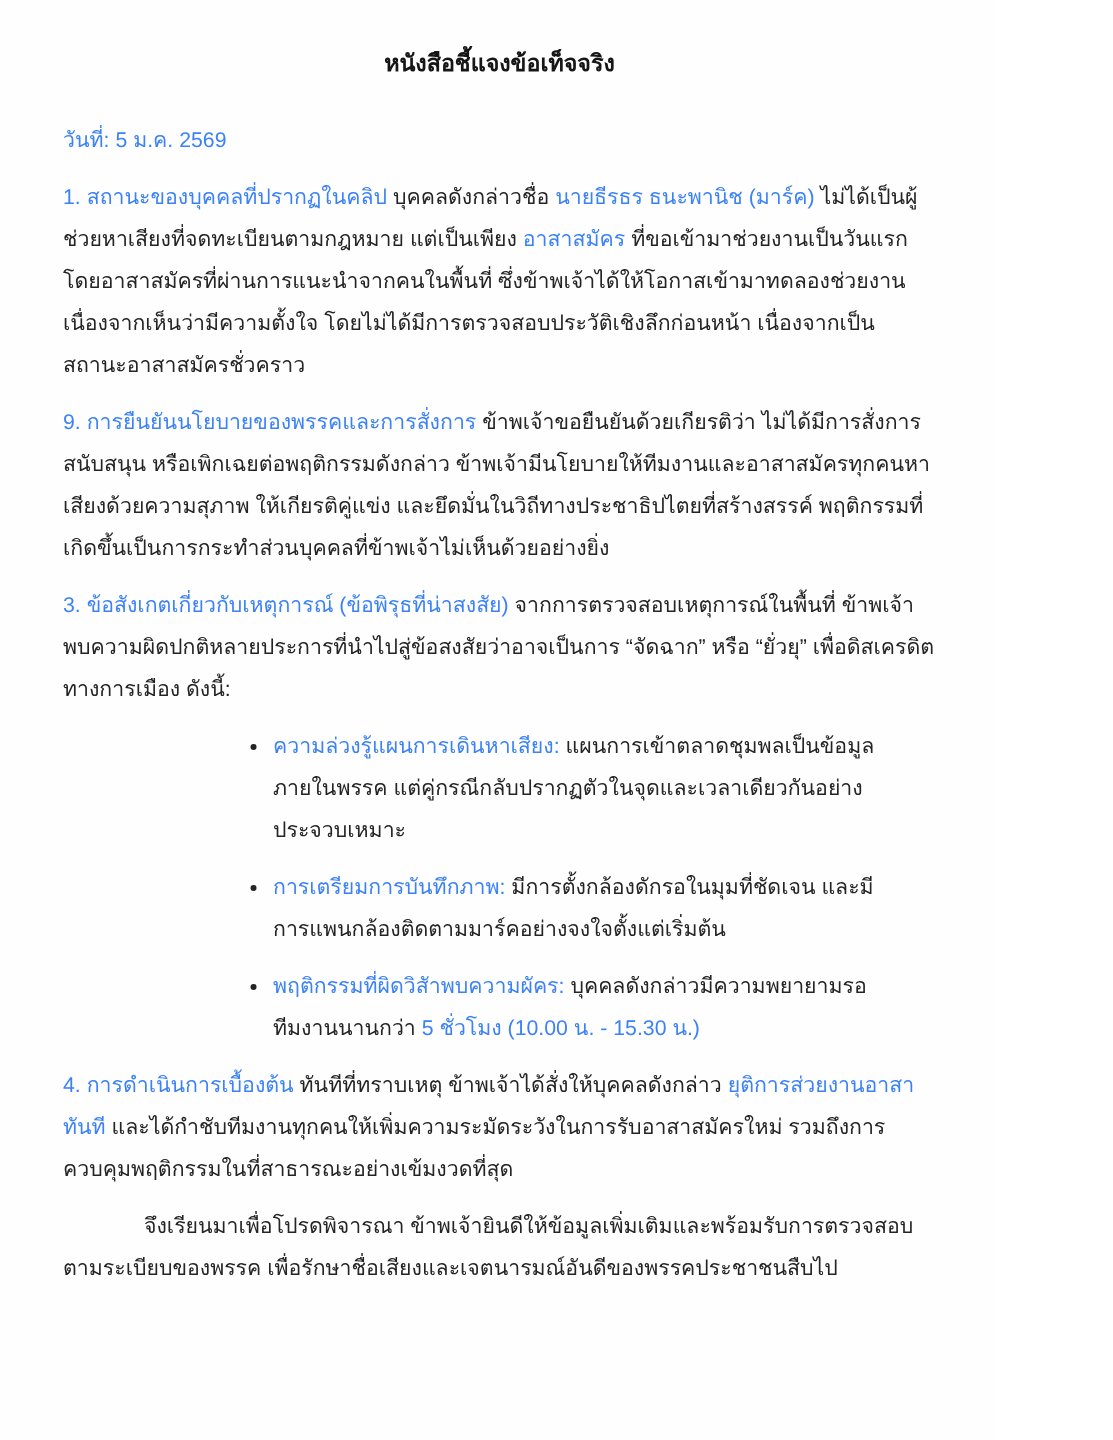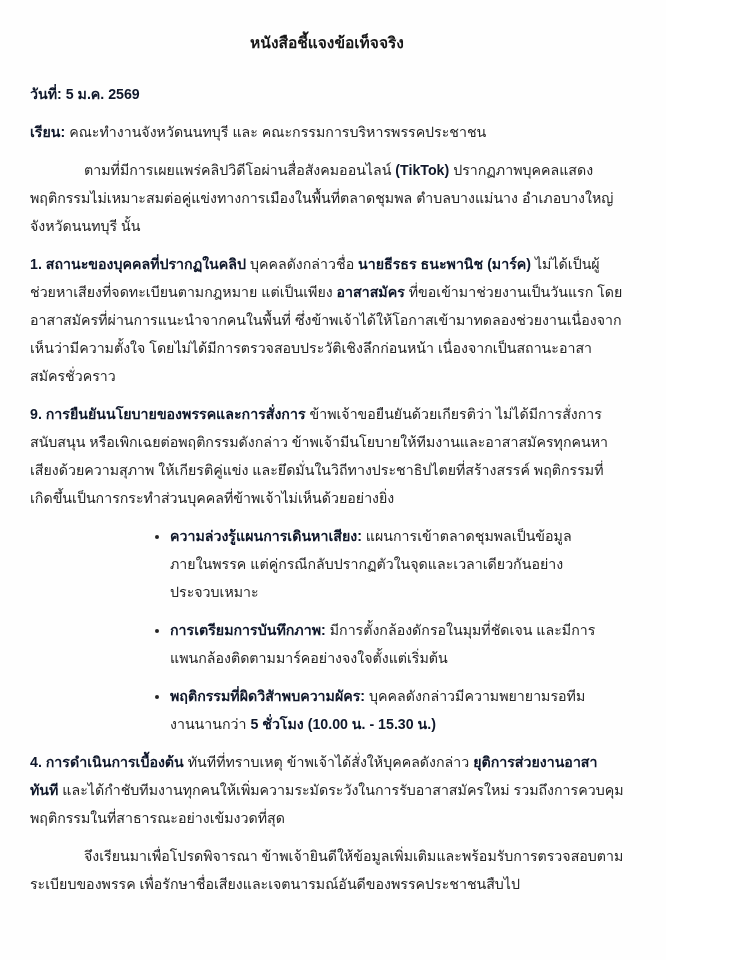--- a/index.html
+++ b/index.html
@@ -1,54 +1,53 @@
 <!DOCTYPE html>
 <html><head>
 <meta charset="utf-8">
 <style>
   html,body { margin:0; padding:0; background:#ffffff; }
   .page {
     position:relative;
     width:666px; height:960px;
     box-sizing:border-box;
-    padding:30px 42px 0 30px;
+    padding:30px 42px 0 42px;
     background:#fefefe;
     font-family:"Liberation Sans","DejaVu Sans",sans-serif;
     font-size:14.2px;
     line-height:28px;
     color:#242424;
     overflow:hidden;
   }
   .title { font-size:15.5px; font-weight:bold; text-align:center; margin:0 0 24px 0; line-height:26px; color:#161616; }
   .line  { margin:0 0 10px 0; }
   .para  { margin:0 0 10px 0; text-align:left; }
   .indent{ text-indent:54px; }
-  .b     { font-weight:bold; color:#0f172a; }
+  .b     { font-weight:normal; color:#3b82f6; }
   ul.obs { margin:2px 0 10px 0; padding:0 0 0 140px; }
   ul.obs li { margin:0 0 10px 0; padding-right:28px; }
 </style>
 </head>
 <body>
 
 <div class="page">
 
   <h1 class="title">หนังสือชี้แจงข้อเท็จจริง</h1>
 
   <p class="line"><span class="b">วันที่:</span> <span class="b">5 ม.ค. 2569</span></p>
 
 
-  <p class="line"><span class="b">เรียน:</span><span> คณะทำงานจังหวัดนนทบุรี และ คณะกรรมการบริหารพรรคประชาชน</span></p>
 
-  <p class="para indent"><span>ตามที่มีการเผยแพร่คลิปวิดีโอผ่านสื่อสังคมออนไลน์ </span><span class="b">(TikTok)</span><span> ปรากฏภาพบุคคลแสดงพฤติกรรมไม่เหมาะสมต่อคู่แข่งทางการเมืองในพื้นที่ตลาดชุมพล ตำบลบางแม่นาง อำเภอบางใหญ่ จังหวัดนนทบุรี นั้น</span></p>
 
 
   <p class="para"><span class="b">1. สถานะของบุคคลที่ปรากฏในคลิป</span><span> บุคคลดังกล่าวชื่อ </span><span class="b">นายธีรธร ธนะพานิช (มาร์ค)</span><span> ไม่ได้เป็นผู้ช่วยหาเสียงที่จดทะเบียนตามกฎหมาย แต่เป็นเพียง </span><span class="b">อาสาสมัคร</span><span> ที่ขอเข้ามาช่วยงานเป็นวันแรก โดยอาสาสมัครที่ผ่านการแนะนำจากคนในพื้นที่ ซึ่งข้าพเจ้าได้ให้โอกาสเข้ามาทดลองช่วยงานเนื่องจากเห็นว่ามีความตั้งใจ โดยไม่ได้มีการตรวจสอบประวัติเชิงลึกก่อนหน้า เนื่องจากเป็นสถานะอาสาสมัครชั่วคราว</span></p>
 
   <p class="para"><span class="b">9. การยืนยันนโยบายของพรรคและการสั่งการ</span><span> ข้าพเจ้าขอยืนยันด้วยเกียรติว่า ไม่ได้มีการสั่งการ สนับสนุน หรือเพิกเฉยต่อพฤติกรรมดังกล่าว ข้าพเจ้ามีนโยบายให้ทีมงานและอาสาสมัครทุกคนหาเสียงด้วยความสุภาพ ให้เกียรติคู่แข่ง และยึดมั่นในวิถีทางประชาธิปไตยที่สร้างสรรค์ พฤติกรรมที่เกิดขึ้นเป็นการกระทำส่วนบุคคลที่ข้าพเจ้าไม่เห็นด้วยอย่างยิ่ง</span></p>
 
+  <p class="para"><span class="b">3. ข้อสังเกตเกี่ยวกับเหตุการณ์ (ข้อพิรุธที่น่าสงสัย)</span><span> จากการตรวจสอบเหตุการณ์ในพื้นที่ ข้าพเจ้าพบความผิดปกติหลายประการที่นำไปสู่ข้อสงสัยว่าอาจเป็นการ “จัดฉาก” หรือ “ยั่วยุ” เพื่อดิสเครดิตทางการเมือง ดังนี้:</span></p>
 
   <ul class="obs">
     <li><span class="b">ความล่วงรู้แผนการเดินหาเสียง:</span><span> แผนการเข้าตลาดชุมพลเป็นข้อมูลภายในพรรค แต่คู่กรณีกลับปรากฏตัวในจุดและเวลาเดียวกันอย่างประจวบเหมาะ</span></li>
     <li><span class="b">การเตรียมการบันทึกภาพ:</span><span> มีการตั้งกล้องดักรอในมุมที่ชัดเจน และมีการแพนกล้องติดตามมาร์คอย่างจงใจตั้งแต่เริ่มต้น</span></li>
     <li><span class="b">พฤติกรรมที่ผิดวิสัาพบความผัคร:</span><span> บุคคลดังกล่าวมีความพยายามรอทีมงานนานกว่า </span><span class="b">5 ชั่วโมง (10.00 น. - 15.30 น.)</span></li>
   </ul>
 
   <p class="para"><span class="b">4. การดำเนินการเบื้องต้น</span><span> ทันทีที่ทราบเหตุ ข้าพเจ้าได้สั่งให้บุคคลดังกล่าว </span><span class="b">ยุติการส่วยงานอาสาทันที</span><span> และได้กำชับทีมงานทุกคนให้เพิ่มความระมัดระวังในการรับอาสาสมัครใหม่ รวมถึงการควบคุมพฤติกรรมในที่สาธารณะอย่างเข้มงวดที่สุด</span></p>
 
   <p class="para indent">จึงเรียนมาเพื่อโปรดพิจารณา ข้าพเจ้ายินดีให้ข้อมูลเพิ่มเติมและพร้อมรับการตรวจสอบตามระเบียบของพรรค เพื่อรักษาชื่อเสียงและเจตนารมณ์อันดีของพรรคประชาชนสืบไป</p>

